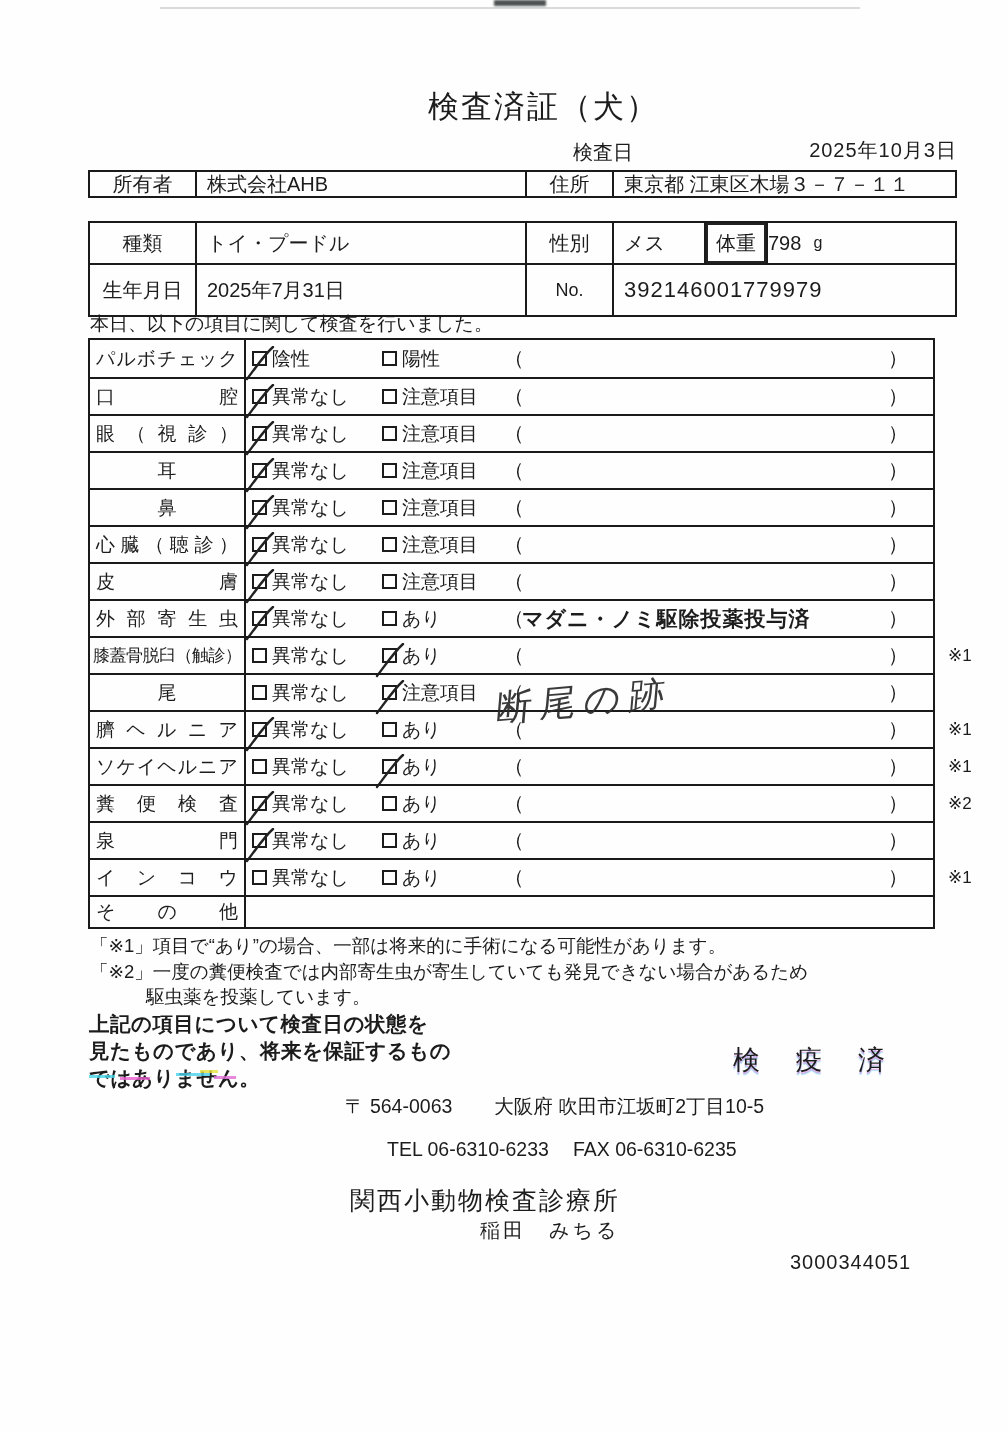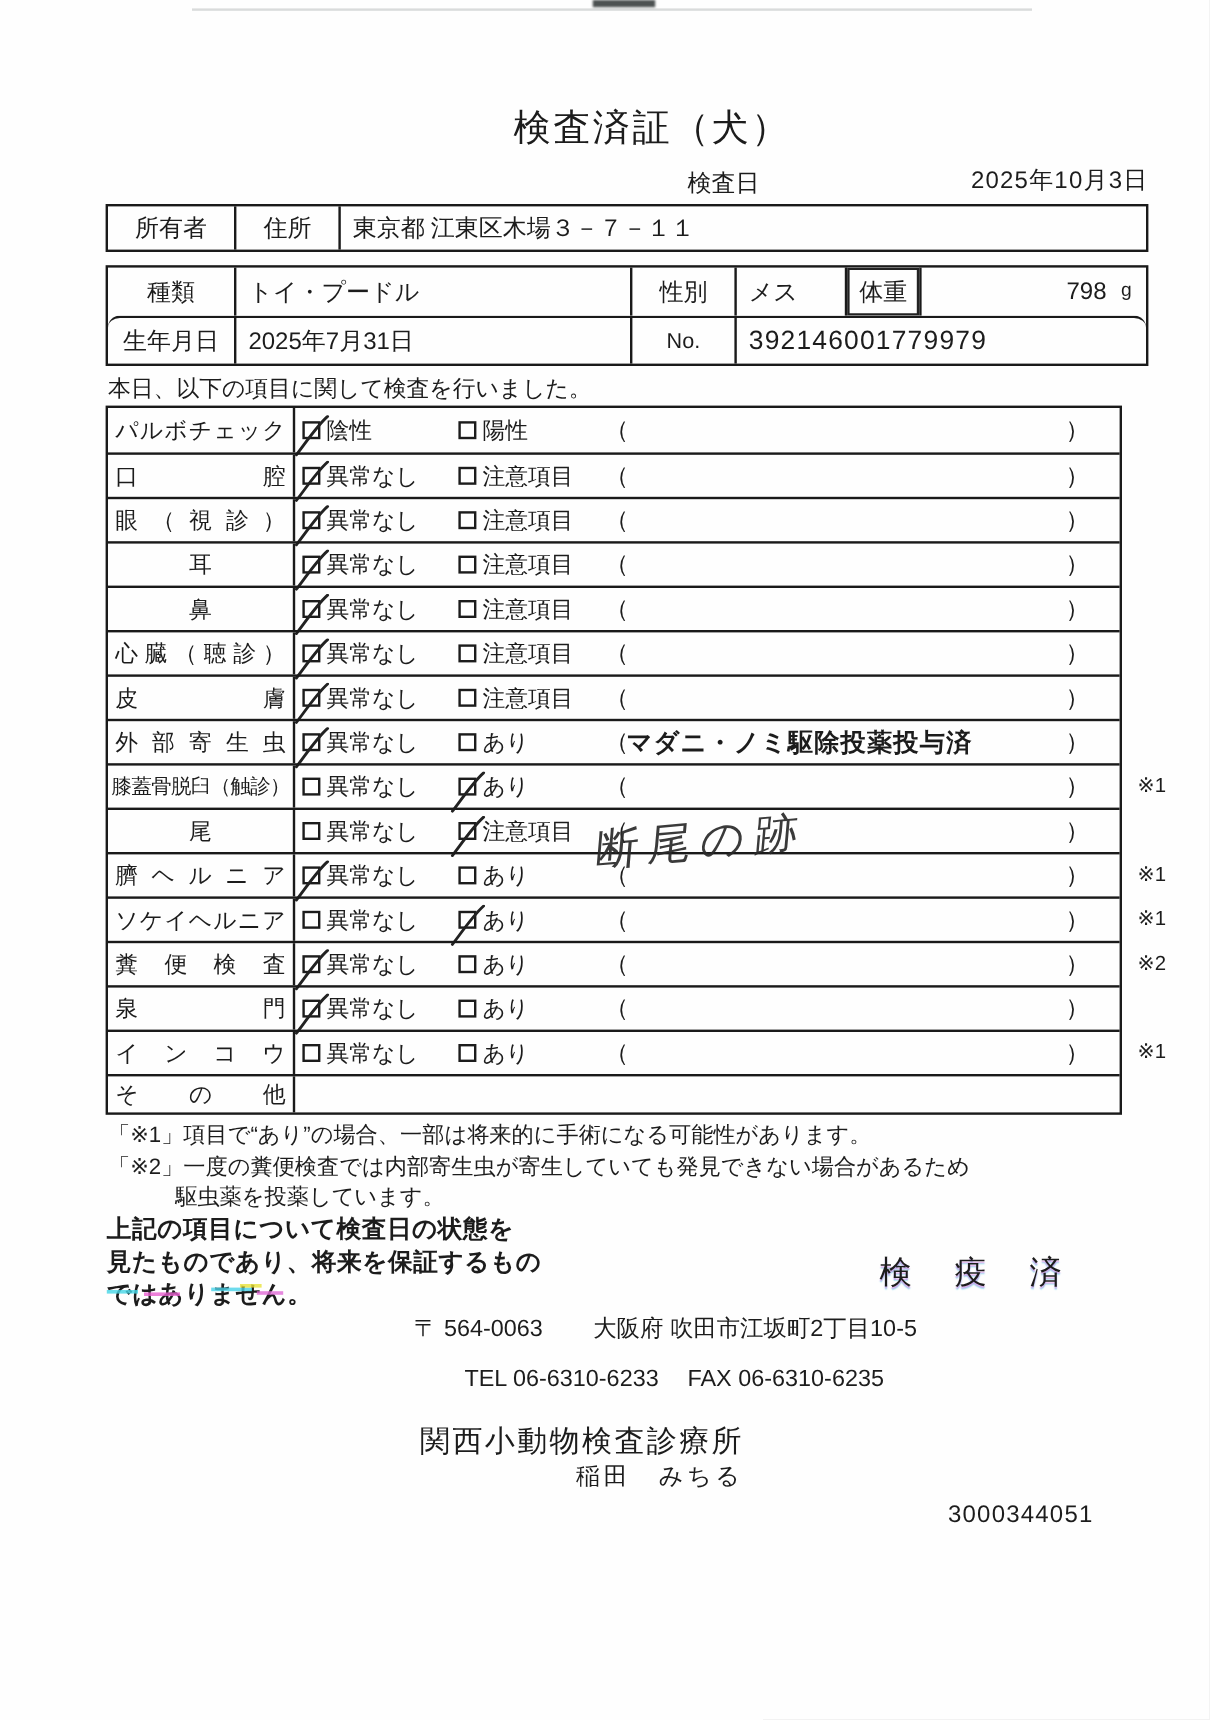--- a/index.html
+++ b/index.html
@@ -21,21 +21,21 @@
   .examdate-label{position:absolute;left:573px;top:139px;font-size:20px;}
   .examdate-value{position:absolute;right:51px;top:137px;font-size:20px;letter-spacing:1px;}
 
   .tbl{position:absolute;left:88px;border:2px solid #1a1a1a;box-sizing:border-box;background:transparent;}
   .tbl-row{display:flex;box-sizing:border-box;}
   .tbl-row + .tbl-row{border-top:2px solid #1a1a1a;}
   .cell{box-sizing:border-box;display:flex;align-items:center;font-size:20px;overflow:visible;white-space:nowrap;}
   .cell + .cell{border-left:2px solid #1a1a1a;}
   .cell.lab{justify-content:center;}
   .cell.val{padding-left:10px;}
-  .cell.num{justify-content:flex-end;padding-right:12px;gap:12px;}
+  .cell.num{justify-content:flex-start;padding-right:12px;gap:12px;}
   .unit{font-size:16px;}
   .thick{box-shadow:inset 0 0 0 2px #222;}
 
   .intro{position:absolute;left:90px;top:311px;font-size:19px;}
 
   
   .chk{position:absolute;left:88px;top:338px;width:847px;border:2px solid #1a1a1a;box-sizing:border-box;}
   .c-row{position:relative;display:flex;height:37px;box-sizing:border-box;}
   .c-row + .c-row{border-top:2px solid #1a1a1a;}
   .c-row.last{height:32px;}
@@ -87,40 +87,41 @@
 
   <div class="scan-smudge"></div>
   <div class="scan-topline"></div>
 
   <div class="title">検査済証（犬）</div>
 
   <div class="examdate-label">検査日</div>
   <div class="examdate-value">2025年10月3日</div>
 
   <div class="tbl" style="top:170px;width:869px;">
-    <div class="tbl-row" style="height:36px;font-family:Liberation Serif, serif;">
+    <div class="tbl-row" style="height:24px;">
       <div class="cell lab" style="width:105px;">所有者</div>
+      <div class="cell val" style="width:330px;">株式会社AHB</div>
       <div class="cell lab" style="width:87px;">住所</div>
       <div class="cell val" style="flex:1;">東京都 江東区木場３－７－１１</div>
     </div>
   </div>
 
   <div class="tbl" style="top:221px;width:869px;">
     <div class="tbl-row" style="height:40px;border-radius:19px;">
       <div class="cell lab" style="width:105px;">種類</div>
       <div class="cell val" style="width:330px;">トイ・プードル</div>
       <div class="cell lab" style="width:87px;">性別</div>
       <div class="cell val" style="width:92px;">メス</div>
       <div class="cell lab thick" style="width:62px;">体重</div>
       <div class="cell num" style="flex:1;">
         <span>798</span>
         <span class="unit">g</span>
       </div>
     </div>
-    <div class="tbl-row" style="height:40px;border-radius:10px;">
+    <div class="tbl-row" style="height:52px;">
       <div class="cell lab" style="width:105px;">生年月日</div>
       <div class="cell val" style="width:330px;">2025年7月31日</div>
       <div class="cell lab" style="width:87px;font-size:18px;">No.</div>
       <div class="cell val" style="flex:1;font-size:22px;letter-spacing:1px;">392146001779979</div>
     </div>
   </div>
 
   <div class="intro">本日、以下の項目に関して検査を行いました。</div>
 
   <div class="chk" id="checklist">

